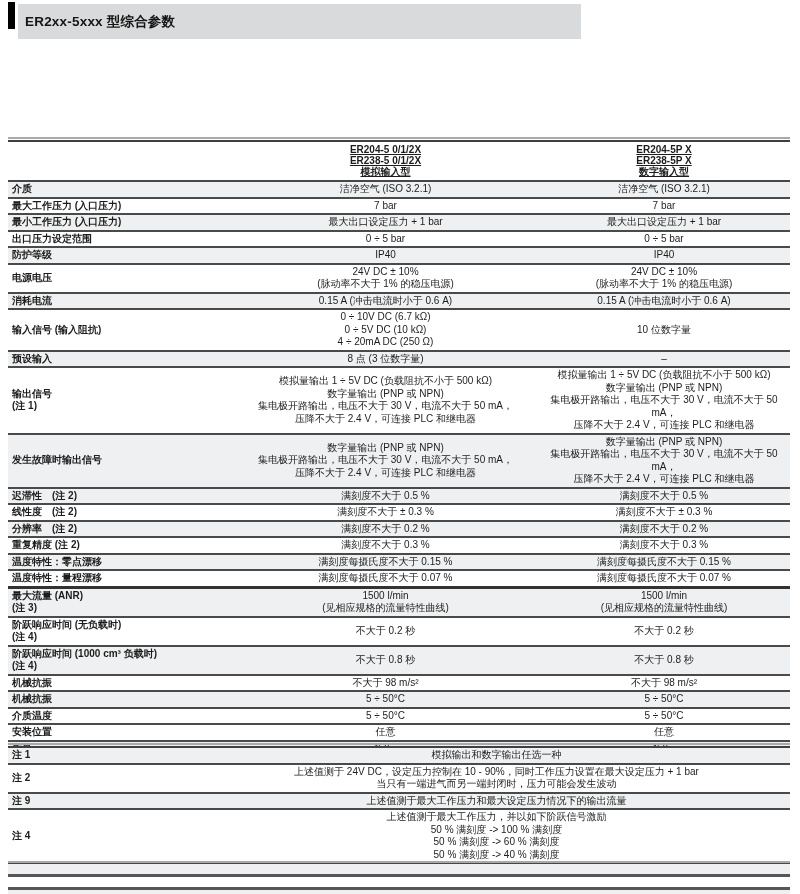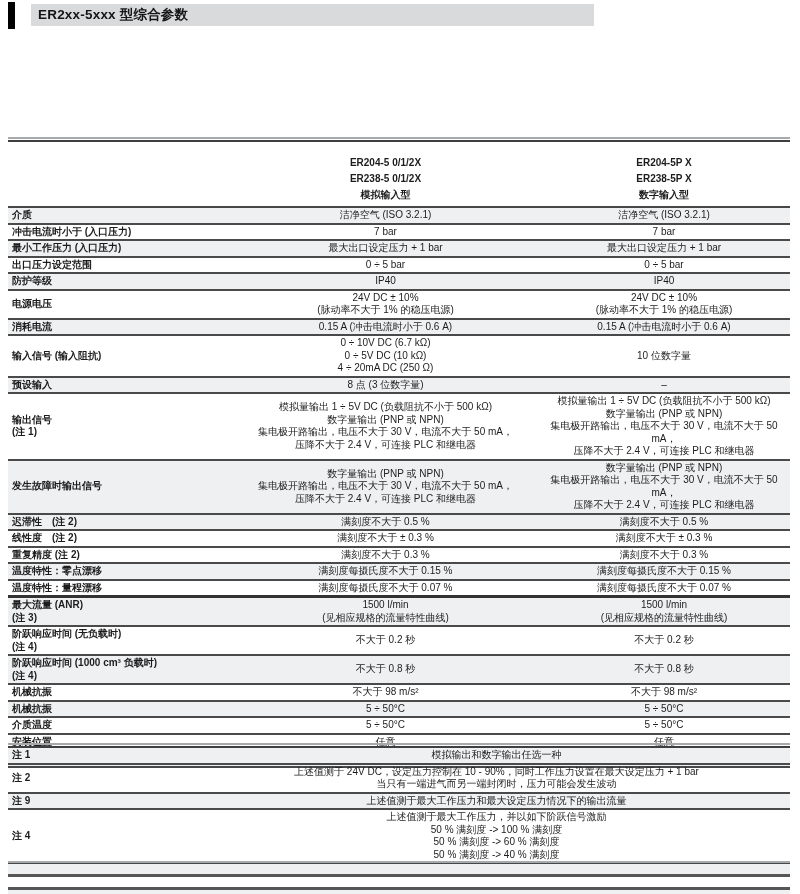--- a/index.html
+++ b/index.html
@@ -5,31 +5,31 @@
   * { margin:0; padding:0; box-sizing:border-box; }
   html,body { width:800px; height:894px; }
   body {
     position:relative; overflow:hidden; background:#ffffff;
     font-family:"Liberation Sans","DejaVu Sans",sans-serif;
     color:#1c1c1c;
   }
   
   .title-accent { position:absolute; top:2px; left:8px; width:7px; height:27px; background:#000; }
   .title-bar {
-    position:absolute; top:4px; left:31px; width:563px; height:22px;
+    position:absolute; top:4px; left:18px; width:563px; height:35px;
     background:#d8dadb; display:flex; align-items:center;
   }
   .title-bar h1 { font-size:13.5px; font-weight:bold; color:#151515; padding-left:7px; letter-spacing:.2px; }
 
   
   .rule-wrap { border-top:2px solid #a6aaac; padding-top:1px; }
   table { width:100%; border-collapse:collapse; table-layout:fixed; }
   table.spec { border-top:2px solid #3f3f3f; border-bottom:2px solid #474747; }
   td, th { white-space:pre-line; vertical-align:middle; font-size:10px; line-height:12.5px; padding:1px 0; }
-  thead th { font-weight:bold; line-height:16px; padding:13px 0 3px; }
+  thead th { font-weight:bold; line-height:11px; padding:2px 0 3px;text-decoration:underline; }
   thead { border-bottom:2px solid #474747; }
   tbody tr { border-top:2px solid #4a4a4a; }
   tbody tr:first-child { border-top:none; }
   tbody tr.thick { border-top:3px solid #333; }
   tr.shaded { background:#eef0f1; }
   td.lbl { font-weight:bold; text-align:left; padding-left:4px; }
   td.val { text-align:center; }
 
   #main-table-wrap { position:absolute; top:137px; left:8px; width:782px; }
   .col-label { width:225px; } .col-analog { width:305px; } .col-digital { width:252px; }
@@ -70,21 +70,21 @@
 数字输入型</th>
       </tr>
     </thead>
     <tbody id="spec-body">
         <tr class="shaded">
     <td class="lbl">介质</td>
     <td class="val">洁净空气 (ISO 3.2.1)</td>
     <td class="val">洁净空气 (ISO 3.2.1)</td>
   </tr>
         <tr>
-    <td class="lbl">冲击电流时小于 (入口压力)</td>
+    <td class="lbl">最大工作压力 (入口压力)</td>
     <td class="val">7 bar</td>
     <td class="val">7 bar</td>
   </tr>
         <tr class="shaded">
     <td class="lbl">最小工作压力 (入口压力)</td>
     <td class="val">最大出口设定压力 + 1 bar</td>
     <td class="val">最大出口设定压力 + 1 bar</td>
   </tr>
         <tr>
     <td class="lbl">出口压力设定范围</td>
@@ -143,20 +143,25 @@
   </tr>
         <tr class="shaded">
     <td class="lbl">迟滞性　(注 2)</td>
     <td class="val">满刻度不大于 0.5 %</td>
     <td class="val">满刻度不大于 0.5 %</td>
   </tr>
         <tr>
     <td class="lbl">线性度　(注 2)</td>
     <td class="val">满刻度不大于 ± 0.3 %</td>
     <td class="val">满刻度不大于 ± 0.3 %</td>
+  </tr>
+        <tr class="shaded">
+    <td class="lbl">分辨率　(注 2)</td>
+    <td class="val">满刻度不大于 0.2 %</td>
+    <td class="val">满刻度不大于 0.2 %</td>
   </tr>
         <tr>
     <td class="lbl">重复精度 (注 2)</td>
     <td class="val">满刻度不大于 0.3 %</td>
     <td class="val">满刻度不大于 0.3 %</td>
   </tr>
         <tr class="shaded">
     <td class="lbl">温度特性：零点漂移</td>
     <td class="val">满刻度每摄氏度不大于 0.15 %</td>
     <td class="val">满刻度每摄氏度不大于 0.15 %</td>

